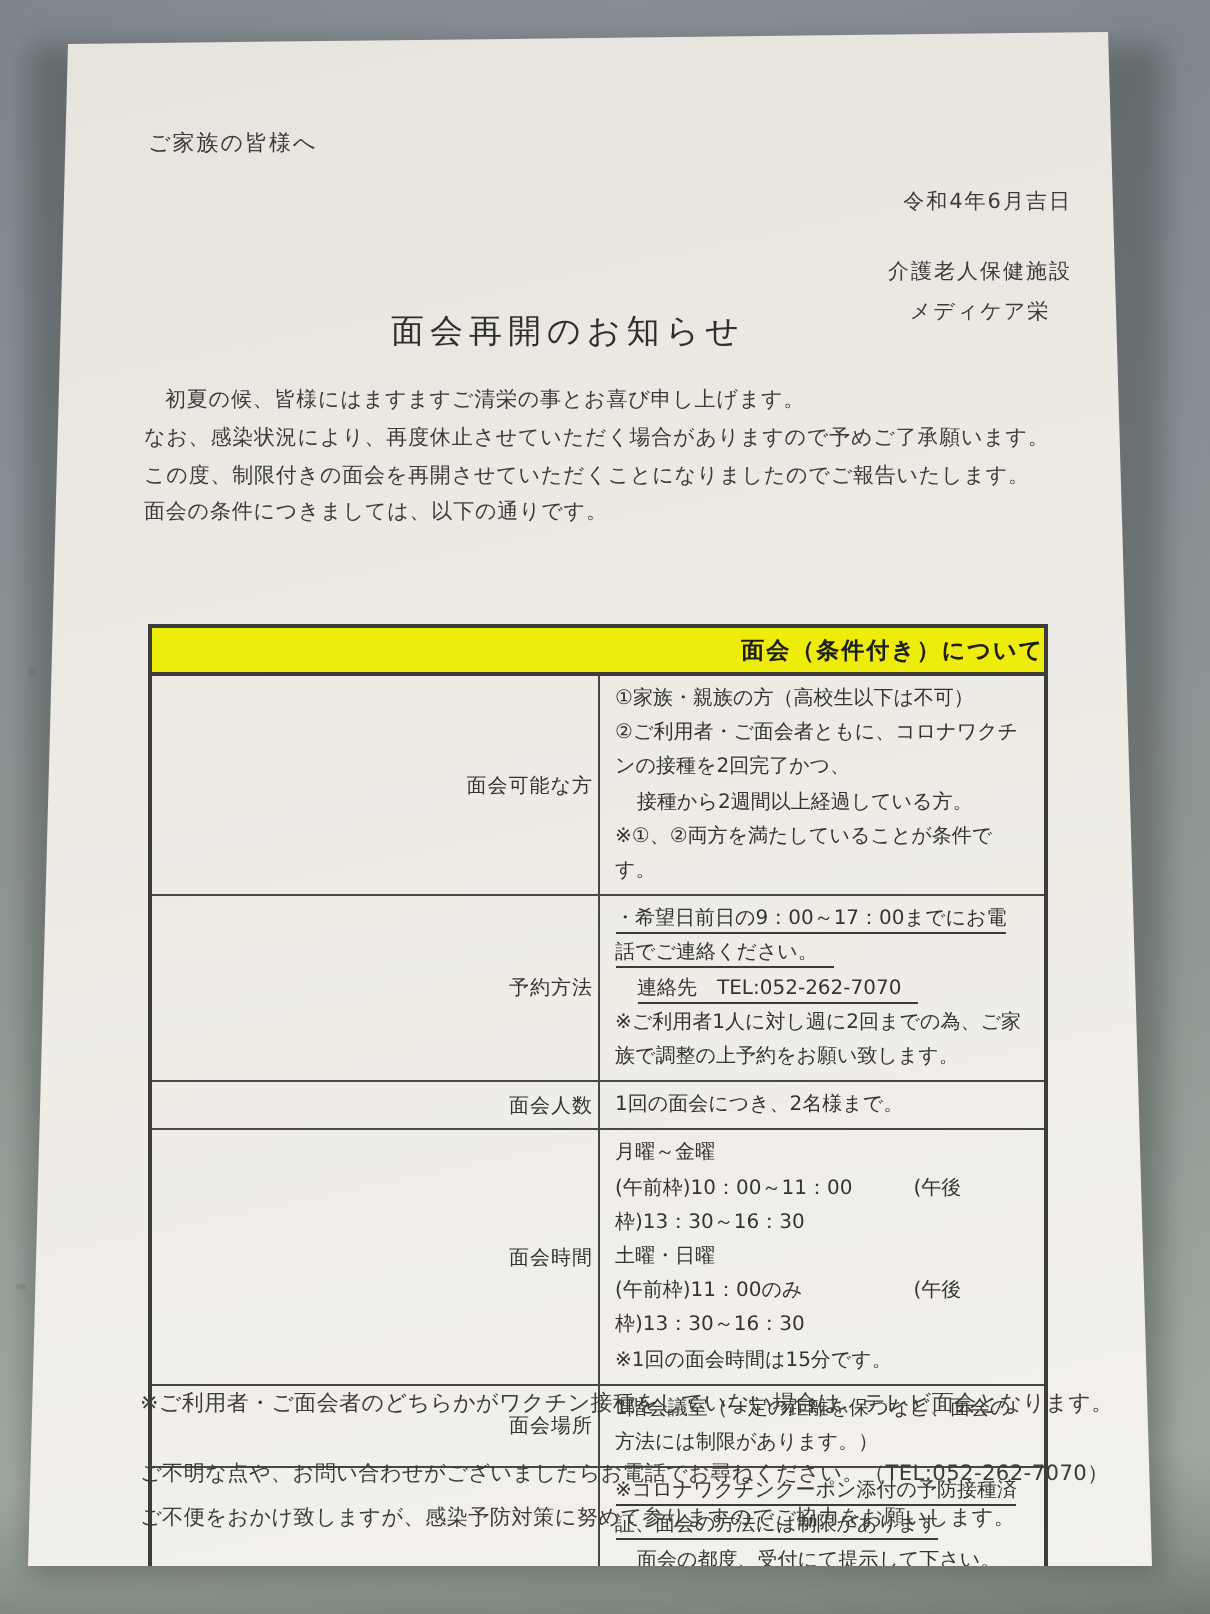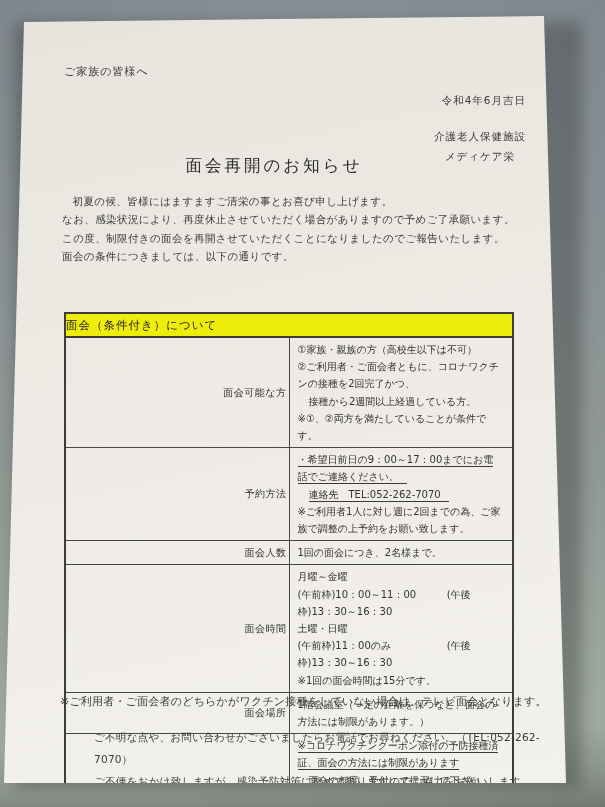--- a/index.html
+++ b/index.html
@@ -12,51 +12,51 @@
   .vignette { position:absolute; inset:0; pointer-events:none;
     background:radial-gradient(ellipse at 50% 35%, rgba(255,255,255,0.05) 0%, rgba(0,0,0,0.07) 100%); }
   .speck { position:absolute; background:rgba(80,86,82,.4); border-radius:2px; }
   .speck1 { left:477px; top:52px; width:3px; height:11px; transform:rotate(14deg); }
   .speck2 { left:14px; top:334px; width:4px; height:4px; opacity:.5; }
   .speck3 { left:8px; top:642px; width:5px; height:3px; opacity:.45; }
 
   .paper-shadow { position:absolute; left:14px; top:22px; width:568px; height:766px;
     background:rgba(52,58,54,0.38); filter:blur(7px); border-radius:4px; }
   .paper {
-    position:absolute; left:4px; top:16px; width:562px; height:769px;
+    position:absolute; left:14px; top:16px; width:562px; height:769px;
     clip-path:polygon(20px 6px, 540px 0px, 562px 767px, 0px 767px);
     background:linear-gradient(168deg,#e7e4de 0%, #edeae4 40%, #f3f1ec 100%);
     color:#3b3b3b;
   }
   .abs { position:absolute; }
   .recipient { left:60px; top:48px; font-size:11px; letter-spacing:1px; }
   .dateline  { right:40px; top:78px; font-size:10.5px; letter-spacing:1px; }
   .orgblock  { right:40px; top:110px; font-size:10.5px; text-align:center; line-height:20px; letter-spacing:1px; }
   .title     { left:0; right:22px; top:139px; text-align:center; font-size:16.5px; letter-spacing:3px; color:#2f2f2f; }
   .bodypar   { left:58px; top:176px; font-size:10.5px; line-height:18.3px; letter-spacing:0.4px; }
-  .indent1   { text-indent:1em; }
+  .indent1   { text-indent:1em;font-family:Liberation Serif, serif; }
   .reopen    { left:58px; top:261px; font-size:10.7px; letter-spacing:0.4px; }
   .u   { border-bottom:1.2px solid #3a3a3a; padding-bottom:1px; }
   .upad{ padding-right:8px; }
   .ind { padding-left:11px; }
 
   table.cond { position:absolute; left:60px; top:296px; width:450px;
     border-collapse:collapse; font-size:10px; color:#333; table-layout:fixed; }
   table.cond td { border:1px solid #474747; vertical-align:middle; }
   table.cond { border:2px solid #3c3c3c; }
-  td.thdr { height:24px; text-align:left; font-weight:normal; font-size:11.5px;
+  td.thdr { height:24px; text-align:right; font-weight:bold; font-size:11.5px;
     letter-spacing:1px; border-bottom:2px solid #3c3c3c !important; color:#1e1e1e; }
   td.lbl { width:92px; text-align:right; font-size:10px; letter-spacing:0.5px; padding:0 2px; }
   td.cnt { padding:3px 10px 3px 8px; line-height:17.2px; vertical-align:top; }
   td.cnt.vmid { vertical-align:middle; }
   .day { display:inline-block; width:76px; }
   .am  { display:inline-block; width:146px; }
 
   .tvnote { left:56px; top:678px; font-size:11px; letter-spacing:0.2px; }
-  .footer { left:56px; top:711px; font-size:10.6px; line-height:21.8px; letter-spacing:0.2px;margin-left:34px; }
+  .footer { left:56px; top:711px; font-size:10.6px; line-height:21.8px; letter-spacing:0.2px; }
 </style>
 </head>
 <body>
 
 <div class="vignette"></div>
 <div class="speck speck1"></div>
 <div class="speck speck2"></div>
 <div class="speck speck3"></div>
 <div class="paper-shadow"></div>
 

